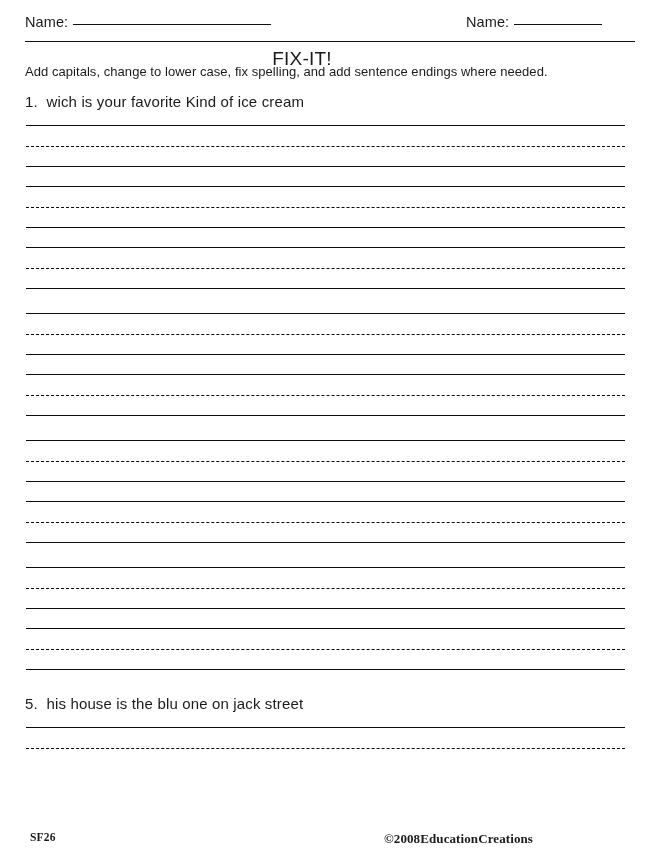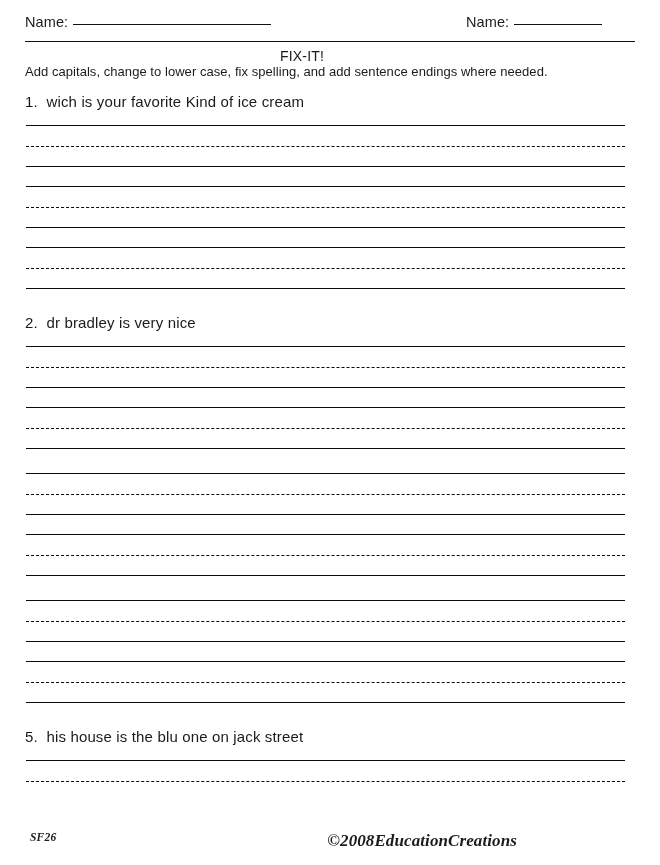--- a/index.html
+++ b/index.html
@@ -77,21 +77,21 @@
     border-top: 1px solid #101010;
   }
 
   
   .title {
     position: absolute;
     left: 0;
     top: 48px;
     width: 604px;
     text-align: center;
-    font-size: 14px;
+    font-size: 19px;
     letter-spacing: 0.2px;
   }
 
   .instructions {
     position: absolute;
     left: 25px;
     top: 64px;
     width: 620px;
     font-size: 13px;
     letter-spacing: 0.05px;
@@ -156,40 +156,39 @@
 
   .q-gap { height: 24px; }
 
   
   .footer {
     position: absolute;
     left: 0;
     bottom: 18px;
     width: 565px;
     height: 16px;
-    font-style: italic;
   }
 
   .footer-code {
     position: absolute;
     left: 30px;
     top: 0;
     font-family: "Liberation Serif", serif;
     font-size: 11.5px;
     font-weight: bold;
     color: #1b1b1b;
     letter-spacing: 0.2px;
   }
 
   .footer-copy {
     position: absolute;
-    right: 48px;
+    right: 32px;
     top: 0;
     font-family: "Liberation Serif", serif;
-    font-size: 17px;
+    font-size: 13px;
     font-weight: bold;
     color: #1b1b1b;
     letter-spacing: 0.1px;
   }
 </style>
 </head>
 <body>
 
 <div class="page">
 
@@ -232,21 +231,20 @@
         <div class="rule-group">
           <div class="rule rule-solid"></div>
           <div class="sp-20"></div>
           <div class="rule rule-dashed"></div>
           <div class="sp-19"></div>
           <div class="rule rule-solid"></div>
         </div>
       </div>
       <div class="q-gap"></div>
       <div class="question">
-        <div class="q-text"><span class="q-num">2.&nbsp;&nbsp;</span><span>dr bradley is very nice</span></div>
         <div class="rule-group">
           <div class="rule rule-solid"></div>
           <div class="sp-20"></div>
           <div class="rule rule-dashed"></div>
           <div class="sp-19"></div>
           <div class="rule rule-solid"></div>
         </div>
         <div class="group-gap"></div>
         <div class="rule-group">
           <div class="rule rule-solid"></div>

